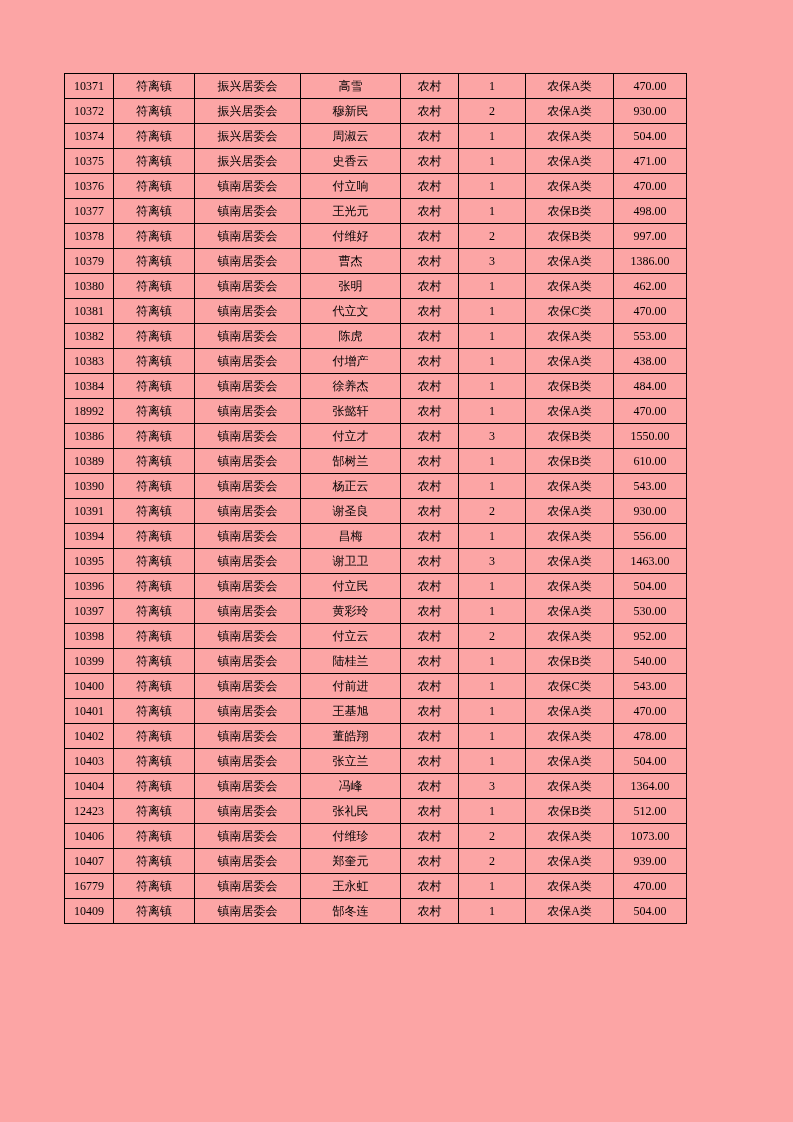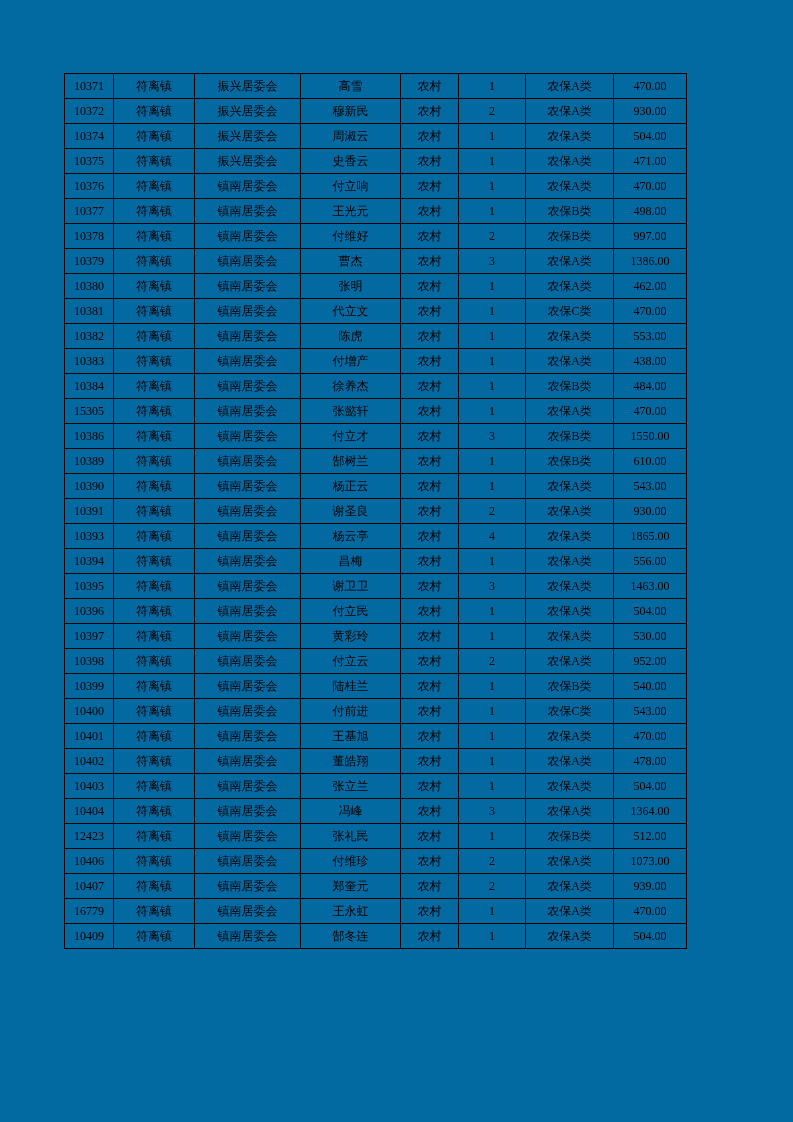--- a/index.html
+++ b/index.html
@@ -5,21 +5,21 @@
   html, body {
     margin: 0;
     padding: 0;
     background: #ffffff;
     font-family: "Liberation Serif", serif;
   }
   .page {
     position: relative;
     width: 793px;
     height: 1122px;
-    background: #0369a1;
+    background: #fca5a5;
     overflow: hidden;
   }
   table.data-table {
     position: absolute;
     left: 64px;
     top: 73px;
     width: 622px;
     border-collapse: collapse;
     table-layout: fixed;
   }
@@ -183,21 +183,21 @@
           <td>10384</td>
           <td>符离镇</td>
           <td>镇南居委会</td>
           <td>徐养杰</td>
           <td>农村</td>
           <td>1</td>
           <td>农保B类</td>
           <td>484.00</td>
         </tr>
         <tr>
-          <td>15305</td>
+          <td>18992</td>
           <td>符离镇</td>
           <td>镇南居委会</td>
           <td>张懿轩</td>
           <td>农村</td>
           <td>1</td>
           <td>农保A类</td>
           <td>470.00</td>
         </tr>
         <tr>
           <td>10386</td>
@@ -231,30 +231,20 @@
         </tr>
         <tr>
           <td>10391</td>
           <td>符离镇</td>
           <td>镇南居委会</td>
           <td>谢圣良</td>
           <td>农村</td>
           <td>2</td>
           <td>农保A类</td>
           <td>930.00</td>
-        </tr>
-        <tr>
-          <td>10393</td>
-          <td>符离镇</td>
-          <td>镇南居委会</td>
-          <td>杨云亭</td>
-          <td>农村</td>
-          <td>4</td>
-          <td>农保A类</td>
-          <td>1865.00</td>
         </tr>
         <tr>
           <td>10394</td>
           <td>符离镇</td>
           <td>镇南居委会</td>
           <td>昌梅</td>
           <td>农村</td>
           <td>1</td>
           <td>农保A类</td>
           <td>556.00</td>

